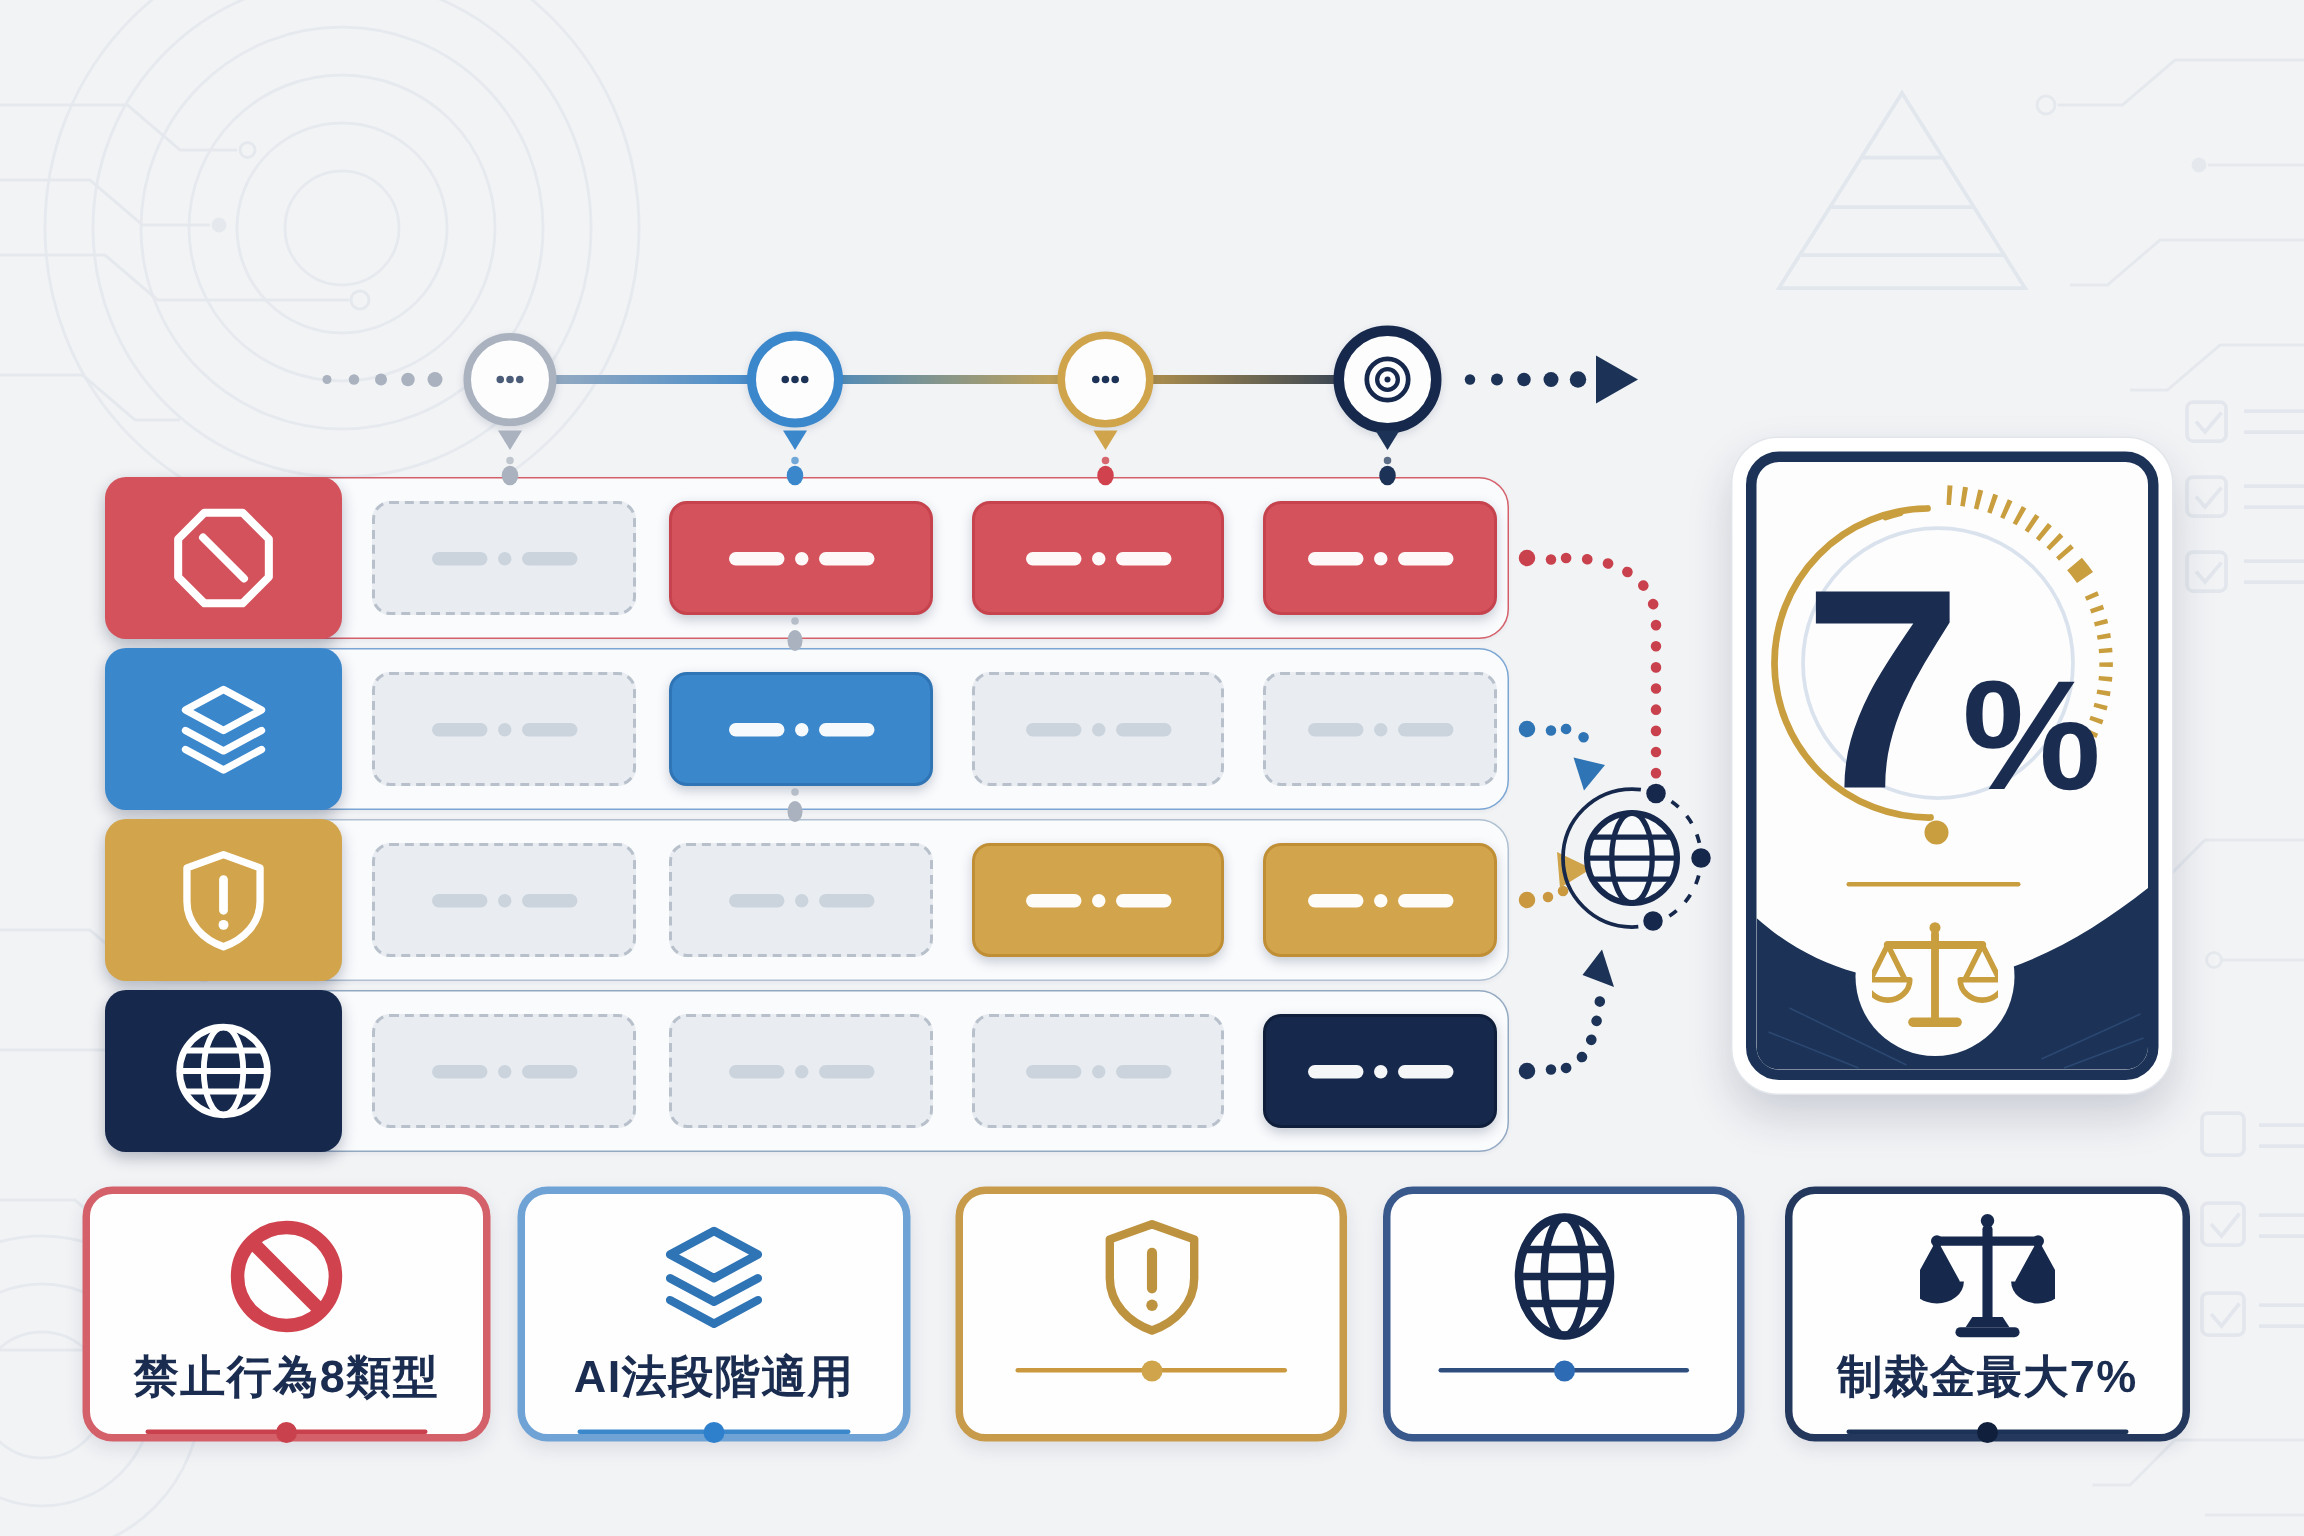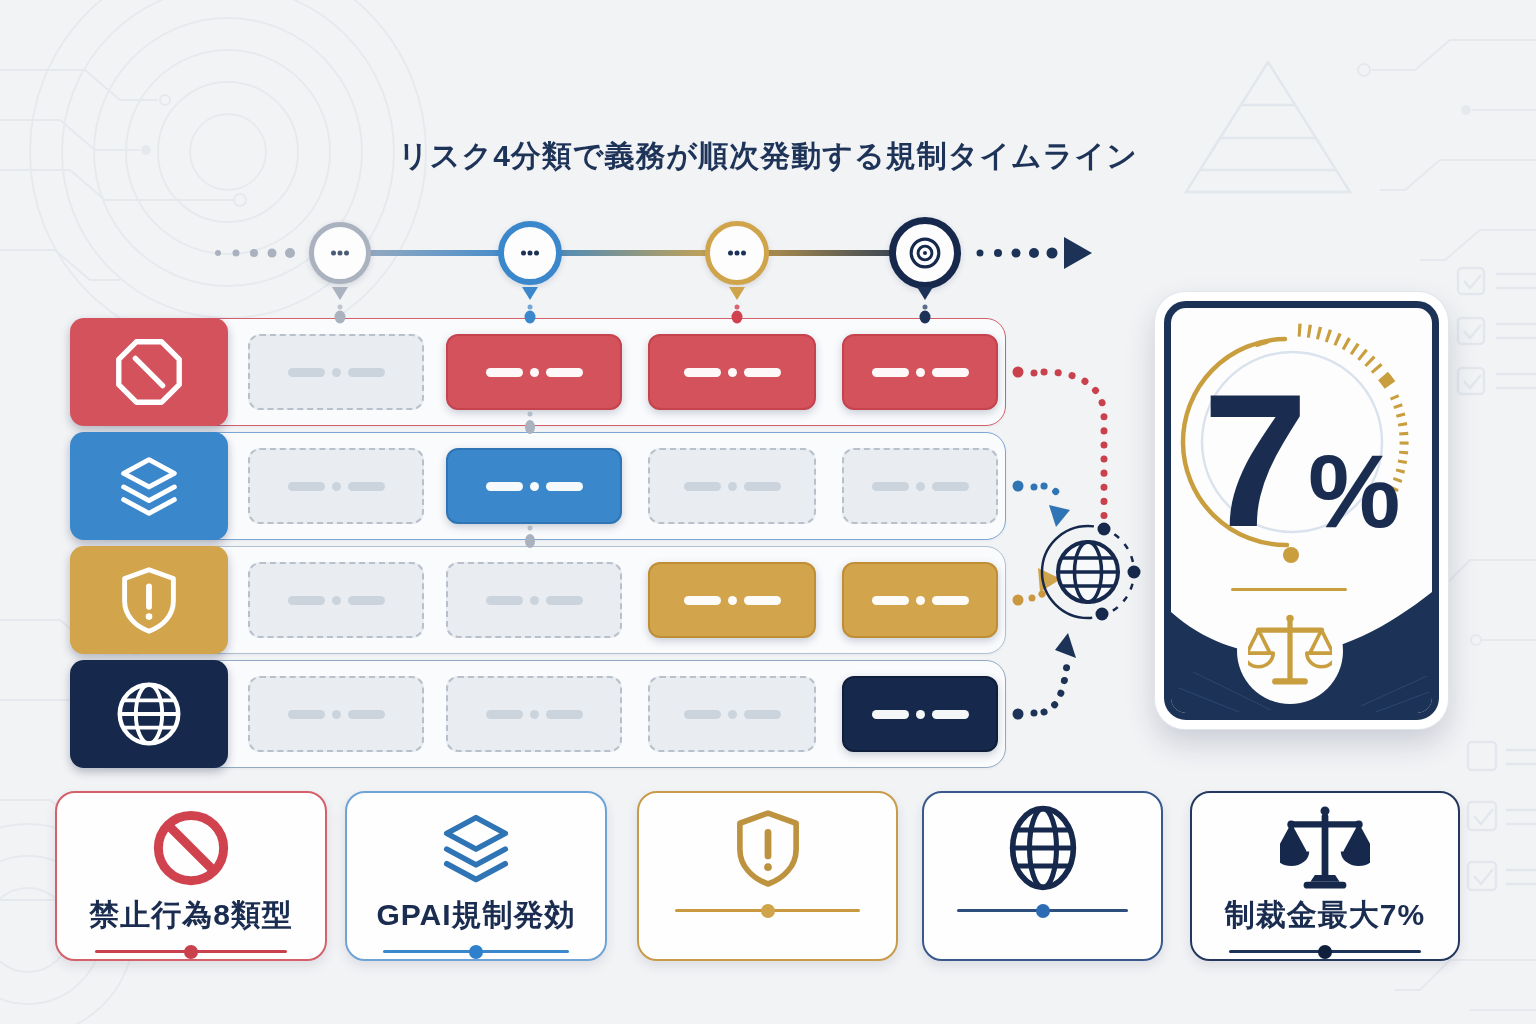--- a/index.html
+++ b/index.html
@@ -51,21 +51,21 @@
   .gauge{position:absolute;left:0;top:0;}
   .stat-value-row{position:absolute;top:84px;left:0;width:100%;display:flex;justify-content:center;
     align-items:flex-end;}
   .stat-value{font-size:190px;line-height:.72;font-weight:800;color:#1A2C50;letter-spacing:-6px;}
   .stat-unit{font-size:104px;line-height:.72;font-weight:800;color:#1A2C50;margin-left:6px;}
   .stat-divider{position:absolute;top:280px;left:60px;width:116px;height:3px;border-radius:2px;background:#C99E3F;}
   .stat-bottom{position:absolute;left:0;bottom:0;}
   .stat-scales{position:absolute;left:77px;top:301px;width:84px;height:84px;}
 
   
-  .lcard{position:absolute;top:791px;height:170px;background:#FEFEFE;border:2px solid #22c55e;
+  .lcard{position:absolute;top:791px;height:170px;background:#FEFEFE;border:5px solid #22c55e;
     border-radius:20px;box-shadow:0 5px 12px rgba(25,40,75,.10);display:flex;flex-direction:column;
     align-items:center;padding-top:8px;box-sizing:border-box;}
   .lc-icon{height:94px;display:flex;align-items:center;justify-content:center;}
   .lc-label{font-size:30px;font-weight:800;color:#1A2C50;letter-spacing:1px;white-space:nowrap;}
   .lc-line{position:relative;width:72%;height:3px;border-radius:2px;margin-top:14px;}
   .lc-dot{position:absolute;left:50%;top:50%;transform:translate(-50%,-50%);width:14px;height:14px;border-radius:50%;}
 </style>
 </head>
 <body>
 
@@ -138,21 +138,20 @@
         <path d="M1474,816 l7,8 12,-15"></path>
       <line x1="1506" y1="810" x2="1536" y2="810"></line>
         <line x1="1506" y1="824" x2="1536" y2="824"></line>
       <rect x="1468" y="862" width="28" height="28" rx="4"></rect>
         <path d="M1474,876 l7,8 12,-15"></path>
       <line x1="1506" y1="870" x2="1536" y2="870"></line>
         <line x1="1506" y1="884" x2="1536" y2="884"></line>
     </g>
   </svg>
 
-  <div id="subtitle">リスク4分類で義務が順次発動する規制タイムライン</div>
 
   <div id="tl-line"></div>
   <div id="tl-nodes">
       <div class="tl-node" style="left: 309px; top: 222px; width: 62px; height: 62px; border: 5px solid rgb(169, 178, 190);">
         <svg width="40" height="40" viewBox="-40 -40 80 80" fill="none" stroke="#4A5C78" stroke-linecap="round" stroke-linejoin="round">
           <circle cx="-13" cy="0" r="5" fill="#4A5C78" stroke="none"></circle>
           <circle cx="0" cy="0" r="5" fill="#4A5C78" stroke="none"></circle>
           <circle cx="13" cy="0" r="5" fill="#4A5C78" stroke="none"></circle>
         </svg>
       </div>
@@ -459,21 +458,21 @@
         </div>
       </div>
       <div class="lcard" style="left: 345px; width: 262px; border-color: rgb(111, 163, 214);">
         <div class="lc-icon">
           <svg width="90" height="90" viewBox="-40 -40 80 80" fill="none" stroke="#2F74B5" stroke-linecap="round" stroke-linejoin="round">
             <polygon points="0,-27 26,-13 0,1 -26,-13" stroke-width="5"></polygon>
             <polyline points="-26,1 0,15 26,1" stroke-width="5"></polyline>
             <polyline points="-26,14 0,28 26,14" stroke-width="5"></polyline>
           </svg>
         </div>
-        <div class="lc-label">GPAI規制発効</div>
+        <div class="lc-label">AI法段階適用</div>
         <div class="lc-line" style="background:#3A87CC">
           <span class="lc-dot" style="background:#2F80CC"></span>
         </div>
       </div>
       <div class="lcard" style="left: 637px; width: 261px; border-color: rgb(200, 155, 75);">
         <div class="lc-icon">
           <svg width="90" height="90" viewBox="-40 -40 80 80" fill="none" stroke="#BE9340" stroke-linecap="round" stroke-linejoin="round">
             <path d="M0,-31 L25,-22 V1 C25,16 14,27 0,32 C-14,27 -25,16 -25,1 V-22 Z" stroke-width="5"></path>
             <line x1="0" y1="-14" x2="0" y2="7" stroke-width="6"></line>
             <circle cx="0" cy="17" r="3.4" fill="#BE9340" stroke="none"></circle>

